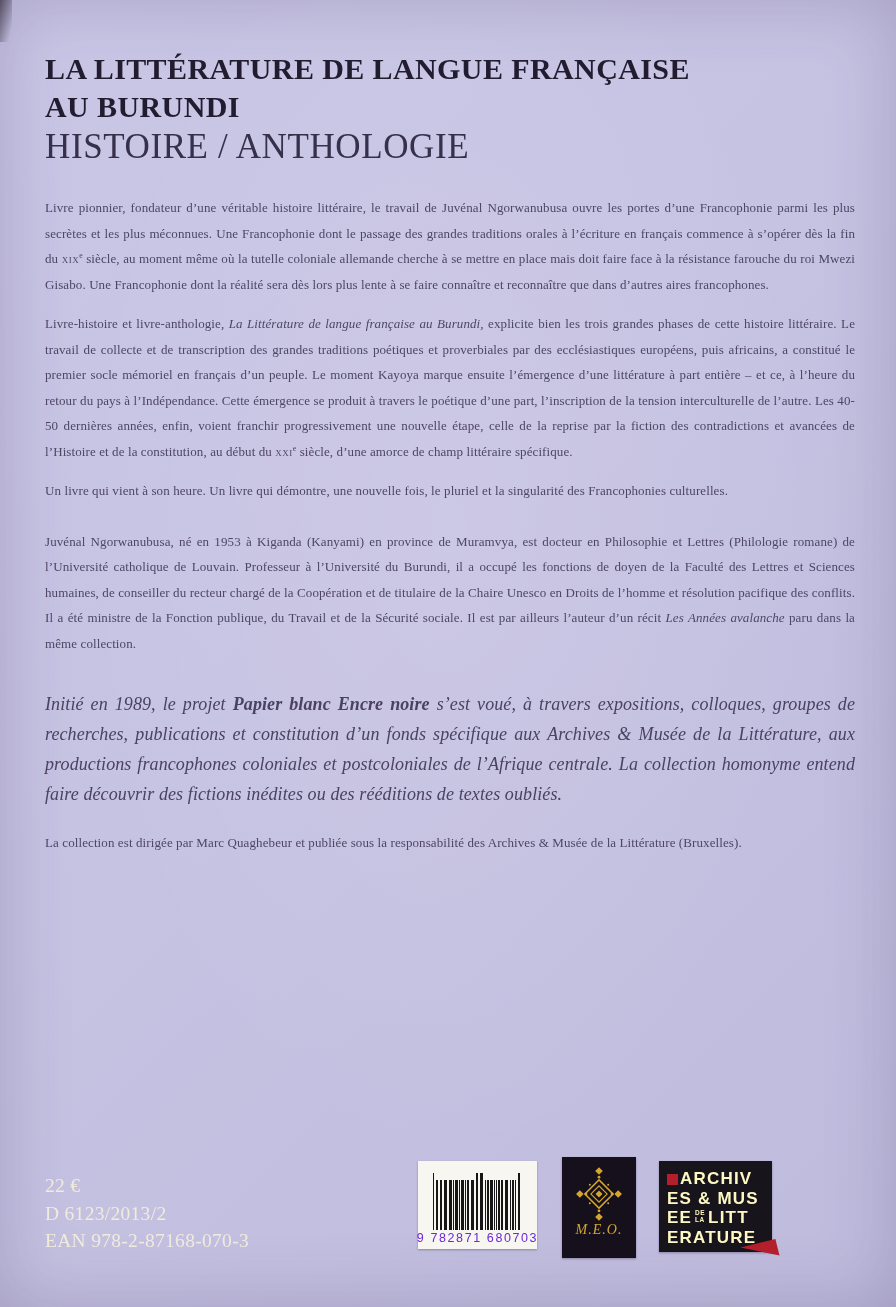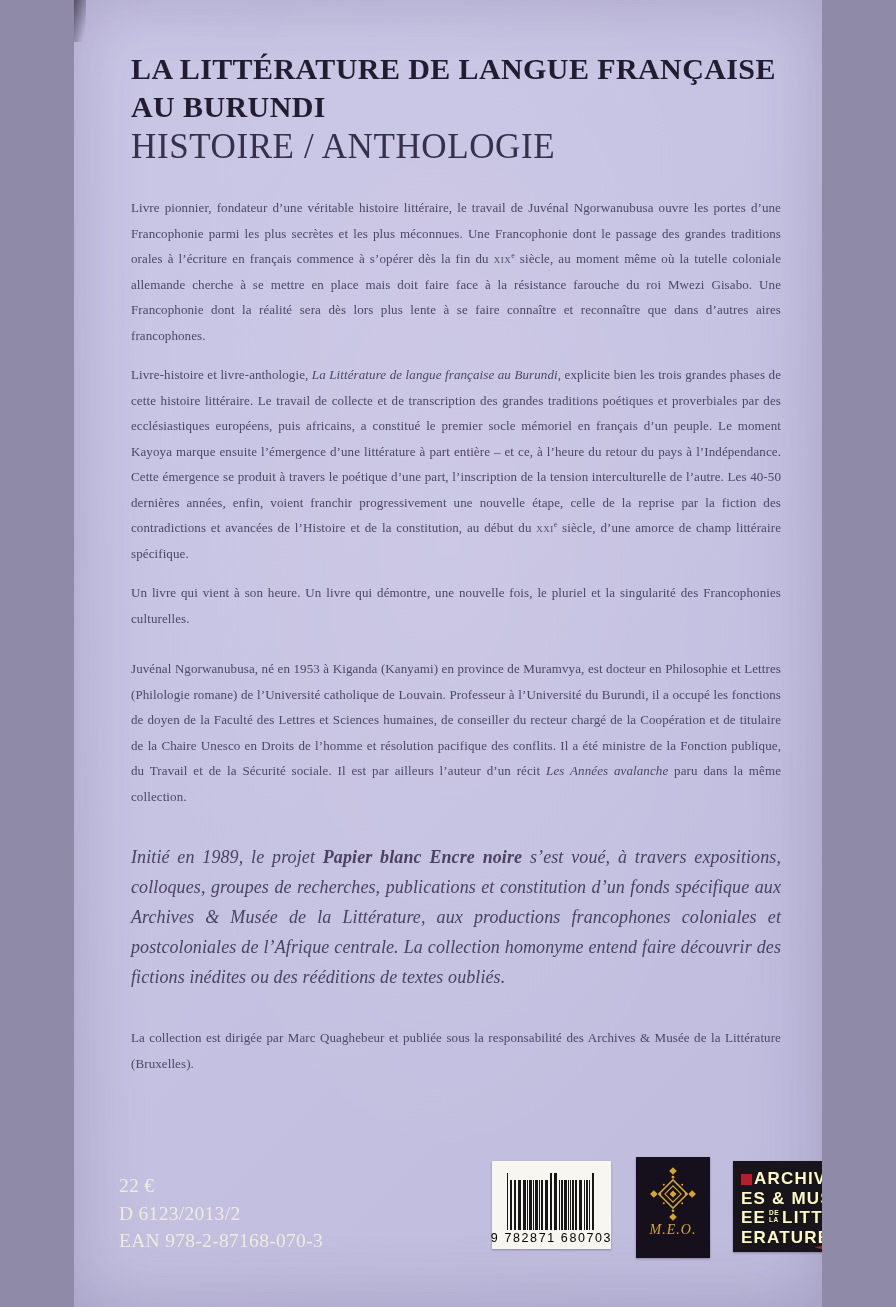--- a/index.html
+++ b/index.html
@@ -1,26 +1,25 @@
 <!DOCTYPE html>
 <html><head>
 <meta charset="utf-8">
 <style>
   html,body{margin:0;padding:0;background:#8e8aa8;}
   .page{
     position:relative;
-    width:736px;height:1307px;
+    width:896px;height:1307px;
     margin:0 auto;
     background:
       radial-gradient(ellipse at 50% 40%, rgba(255,255,255,.10), rgba(0,0,0,0) 60%),
       linear-gradient(135deg, #cac6e6 0%, #c6c2e2 45%, #bfbbdd 100%);
     box-shadow: inset 0 0 70px rgba(55,47,85,.22);
     overflow:hidden;
     font-family:"Liberation Serif","DejaVu Serif",serif;
-    padding-left:12px;
   }
   .corner-smudge{
     position:absolute;left:0;top:0;width:12px;height:42px;
     background:linear-gradient(105deg,#453e52 0%,rgba(69,62,82,0) 85%);
     opacity:.85;
   }
   header{padding:50px 42px 0 45px;}
   .title-line{
     font-size:30px;font-weight:700;line-height:38px;
     color:#221c30;letter-spacing:.4px;
@@ -33,41 +32,41 @@
   main p{
     margin:0;text-align:justify;
     font-size:13px;line-height:25.5px;color:#4e4665;
     letter-spacing:.1px;
   }
   .p1{margin-top:31px;}
   .p2{margin-top:14px;}
   .p3{margin-top:14px;}
   .bio{margin-top:25px;}
   .project{margin-top:33px;font-size:18px;line-height:30px;color:#4a4260;}
-  .collection{margin-top:33px;}
+  .collection{margin-top:21px;}
   .seg-i{font-style:italic;}
   .seg-bi{font-style:italic;font-weight:700;}
   .seg-sc{font-variant:small-caps;letter-spacing:.5px;}
   .seg-sup{vertical-align:super;font-size:.6em;line-height:0;}
   
   .codes{
     position:absolute;left:45px;top:1172px;
     color:#f0ebdd;font-size:19.5px;line-height:27.5px;letter-spacing:.3px;
   }
   .barcode{
     position:absolute;left:418px;top:1161px;width:119px;height:88px;
     background:#f7f6f1;box-shadow:0 1px 2px rgba(40,30,60,.35);
     display:flex;flex-direction:column;align-items:center;justify-content:flex-end;
     padding-bottom:4px;box-sizing:border-box;
   }
   .bars{display:flex;align-items:flex-end;height:57px;}
   .bar{background:#161616;height:50px;}
   .bar.tall{height:57px;}
   .barcode-number{
-    font-size:12.5px;color:#000000;letter-spacing:1.6px;margin-top:1px;
+    font-size:12.5px;color:#6d28d9;letter-spacing:1.6px;margin-top:1px;
     font-family:"Liberation Sans","DejaVu Sans",sans-serif;white-space:nowrap;
   }
   .meo-logo{
     position:absolute;left:562px;top:1157px;width:74px;height:101px;
     background:#15101b;display:flex;flex-direction:column;align-items:center;
     padding:9px 0 8px;box-sizing:border-box;
     box-shadow:0 1px 2px rgba(40,30,60,.35);
   }
   .meo-label{
     color:#d4a62f;font-style:italic;font-size:14px;letter-spacing:1px;

